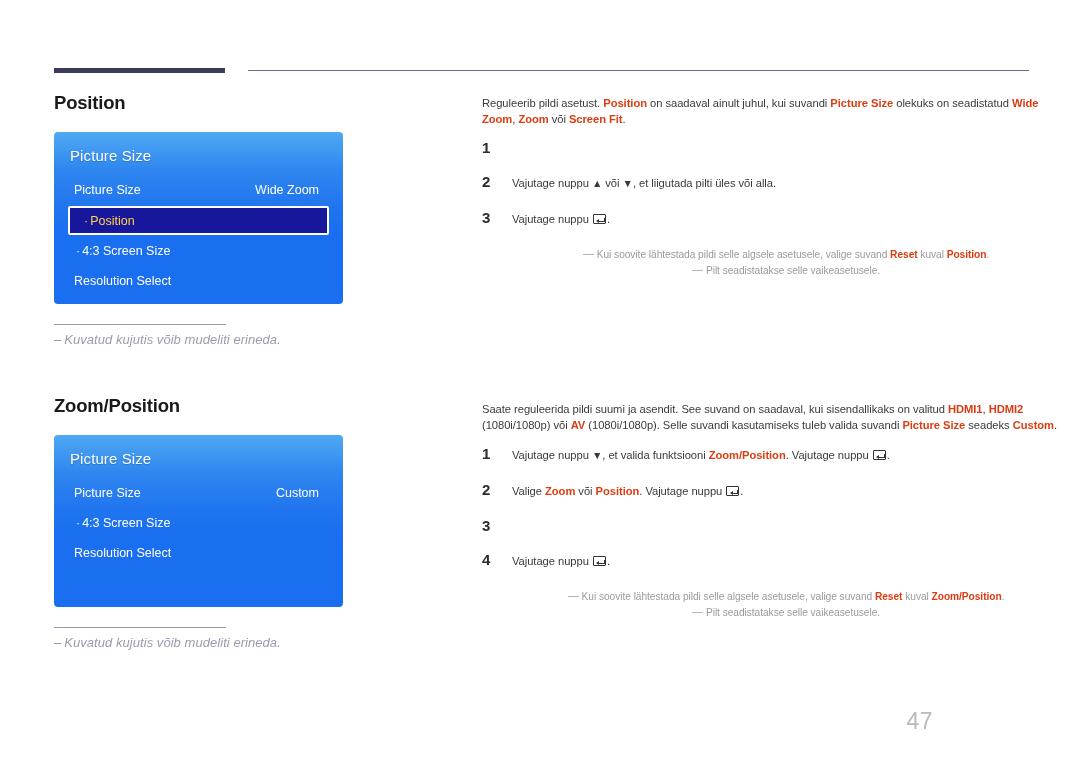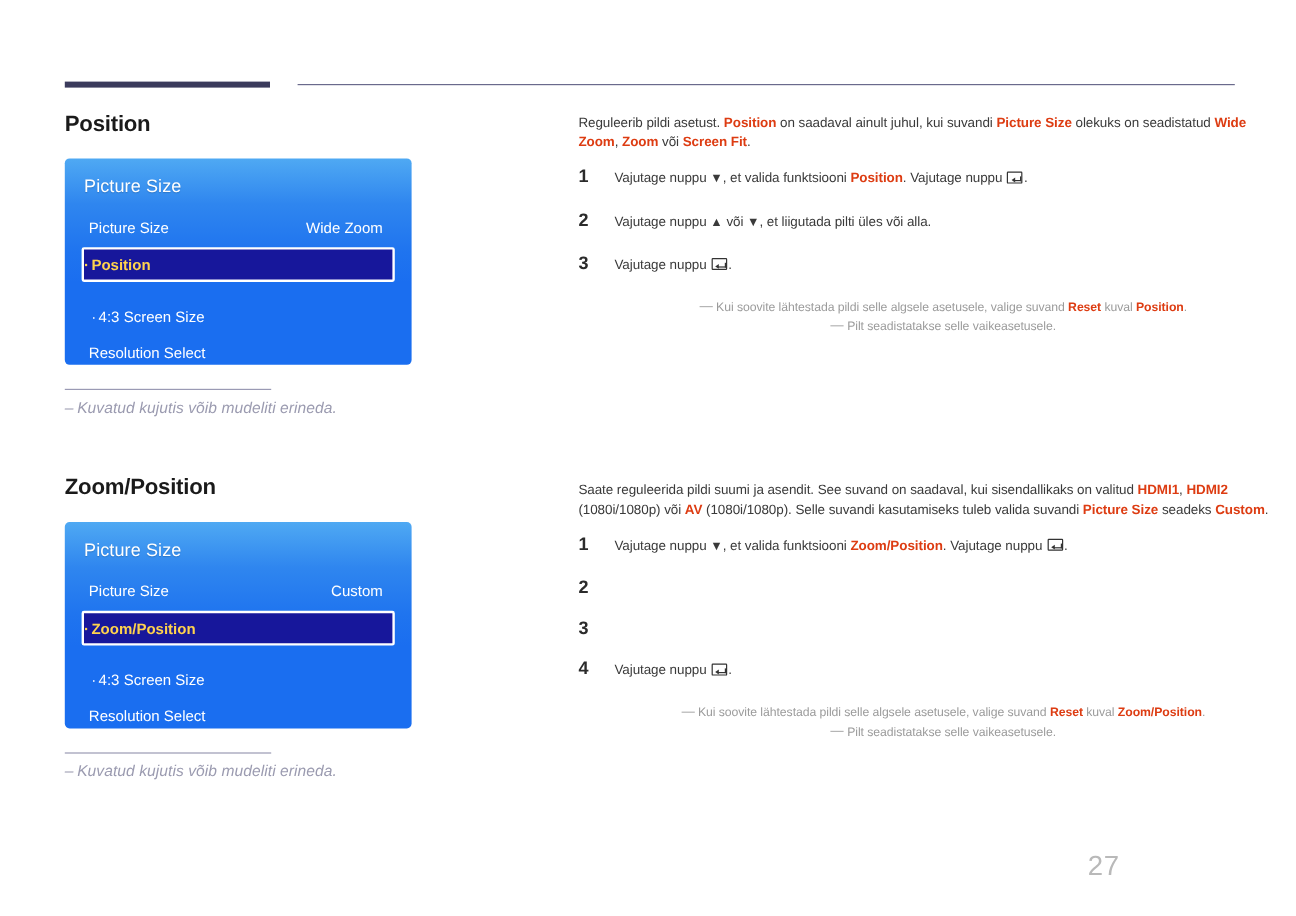--- a/index.html
+++ b/index.html
@@ -84,23 +84,22 @@
     font-size: 12.5px;
     margin-bottom: 2px;
   }
   .osd-row .lbl { white-space: nowrap; }
   .osd-row .val { white-space: nowrap; }
   .osd-row.selected {
     background: #17179b;
     border: 2px solid #ffffff;
     border-radius: 2px;
     height: 29px;
-    padding-left: 0;
-    margin: 2px 0 15px 0;
-    font-weight: bold;
+    padding-left: 14px;
+    margin: 2px 0 2px 0;
   }
   .osd-row.selected .lbl { color: #ffd34d; }
   .dot { letter-spacing: 0; margin-right: 2px; }
   .indent { padding-left: 8px; }
 
   
   .osd-caption-wrap { width: 289px; margin-top: 20px; }
   .cap-rule {
     width: 172px; height: 1px;
     background: #9a9ab4;
@@ -250,21 +249,20 @@
         <span class="m-dash">–</span><span>Kuvatud kujutis võib mudeliti erineda.</span>
       </div>
     </div>
   </div>
 
   <div class="right-col sec1-right">
     <p class="intro" id="intro-0">Reguleerib pildi asetust. <b class="accent">Position</b> on saadaval ainult juhul, kui suvandi <b class="accent">Picture Size</b> olekuks on seadistatud <b class="accent">Wide Zoom</b>, <b class="accent">Zoom</b> või <b class="accent">Screen Fit</b>.</p>
     <div class="steps" id="steps-0">
         <div class="step">
           <div class="step-num">1</div>
-          <div class="step-txt">Vajutage nuppu <span class="arrow">▼</span>, et valida funktsiooni <b class="accent">Position</b>. Vajutage nuppu <span class="enter-icon"></span>.</div>
         </div>
         <div class="step">
           <div class="step-num">2</div>
           <div class="step-txt">Vajutage nuppu <span class="arrow">▲</span> või <span class="arrow">▼</span>, et liigutada pilti üles või alla.</div>
         </div>
         <div class="step">
           <div class="step-num">3</div>
           <div class="step-txt">Vajutage nuppu <span class="enter-icon"></span>.</div>
         </div>
       </div>
@@ -276,23 +274,20 @@
 
   <div class="left-col sec2-left">
     <h2 class="section-heading">Zoom/Position</h2>
     <div class="osd">
       <div class="osd-title">Picture Size</div>
       <div class="osd-rows" id="osd-rows-1">
           <div class="osd-row">
             <span class="lbl">Picture Size</span>
             <span class="val">Custom</span>
           </div>
-          <div class="osd-row selected">
-            <span class="lbl"><span class="dot">·</span>Zoom/Position</span>
-          </div>
           <div class="osd-row indent">
             <span class="lbl"><span class="dot">·</span>4:3 Screen Size</span>
           </div>
           <div class="osd-row">
             <span class="lbl">Resolution Select</span>
           </div>
         </div>
     </div>
     <div class="osd-caption-wrap">
       <div class="cap-rule"></div>
@@ -305,29 +300,30 @@
   <div class="right-col sec2-right">
     <p class="intro" id="intro-1">Saate reguleerida pildi suumi ja asendit. See suvand on saadaval, kui sisendallikaks on valitud <b class="accent">HDMI1</b>, <b class="accent">HDMI2</b> (1080i/1080p) või <b class="accent">AV</b> (1080i/1080p). Selle suvandi kasutamiseks tuleb valida suvandi <b class="accent">Picture Size</b> seadeks <b class="accent">Custom</b>.</p>
 
     <div class="steps" id="steps-1">
         <div class="step">
           <div class="step-num">1</div>
           <div class="step-txt">Vajutage nuppu <span class="arrow">▼</span>, et valida funktsiooni <b class="accent">Zoom/Position</b>. Vajutage nuppu <span class="enter-icon"></span>.</div>
         </div>
         <div class="step">
           <div class="step-num">2</div>
+          <div class="step-txt">Valige <b class="accent">Zoom</b> või <b class="accent">Position</b>. Vajutage nuppu <span class="enter-icon"></span>.</div>
         </div>
         <div class="step">
           <div class="step-num">3</div>
         </div>
         <div class="step">
           <div class="step-num">4</div>
           <div class="step-txt">Vajutage nuppu <span class="enter-icon"></span>.</div>
         </div>
       </div>
     <div class="sub-notes" id="subnotes-1">
         <div class="sub-note"><span class="ndash"></span>Kui soovite lähtestada pildi selle algsele asetusele, valige suvand <b class="accent">Reset</b> kuval <b class="accent">Zoom/Position</b>.</div>
         <div class="sub-note"><span class="ndash"></span>Pilt seadistatakse selle vaikeasetusele.</div>
       </div>
   </div>
 
-  <div class="page-number">27</div>
+  <div class="page-number">47</div>
 </div>
 
 </body></html>

